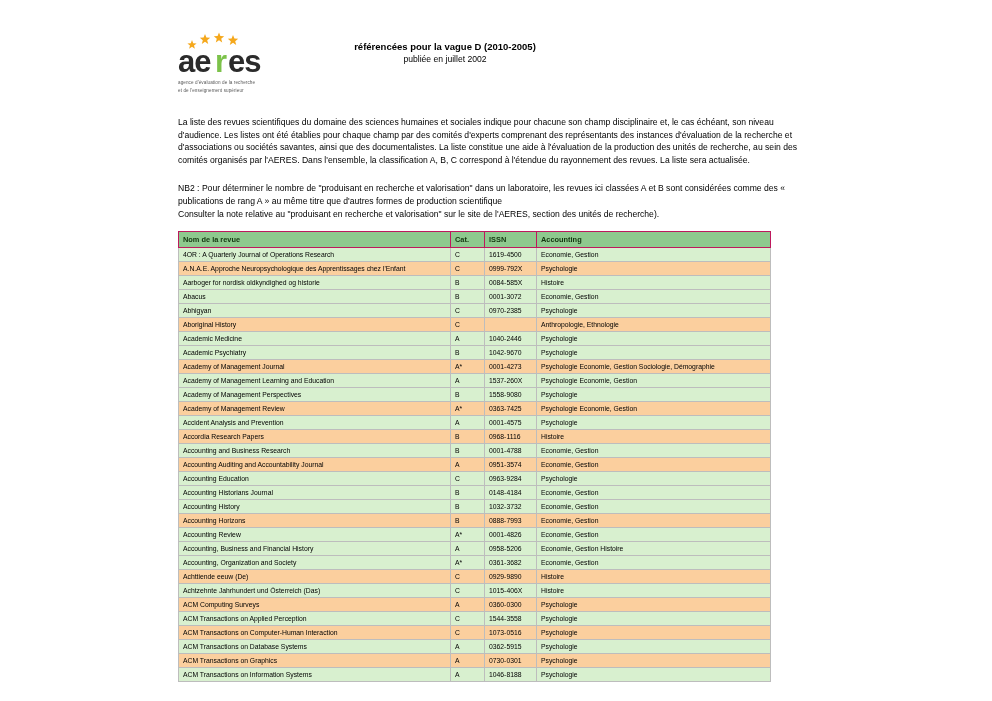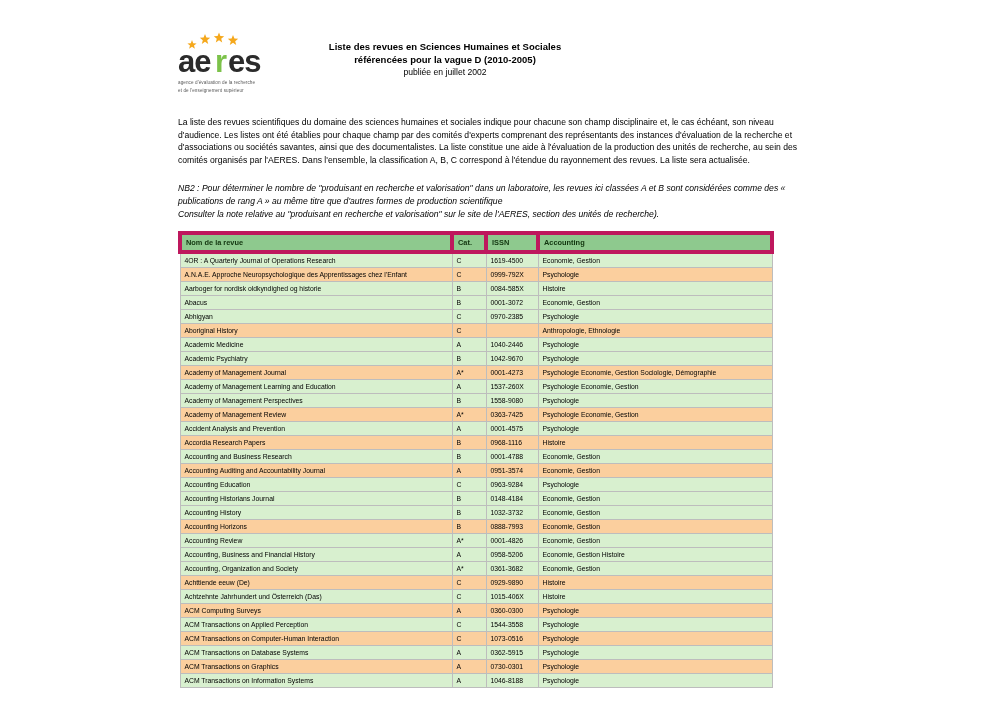--- a/index.html
+++ b/index.html
@@ -83,21 +83,21 @@
     table-layout: fixed;
     border: 1px solid #9a9a9a;
   }
   table.journals th {
     background: #8ec98e;
     color: #12350f;
     font-size: 7.4px;
     font-weight: bold;
     text-align: left;
     padding: 3px 4px;
-    border: 4px solid #be185d;
+    border: 1px solid #be185d;
   }
   table.journals td {
     font-size: 6.8px;
     padding: 2px 4px;
     border: 1px solid #bdbdbd;
     line-height: 9px;
     vertical-align: middle;
     white-space: nowrap;
     overflow: hidden;
     text-overflow: ellipsis;
@@ -128,29 +128,28 @@
           <text x="0" y="40" font-family="'Liberation Sans', sans-serif" font-size="31" font-weight="bold" fill="#2b2b2b" letter-spacing="-1">ae</text>
           <text x="37" y="40" font-family="'Liberation Sans', sans-serif" font-size="31" font-weight="bold" fill="#7cc24a" letter-spacing="-1">r</text>
           <text x="50" y="40" font-family="'Liberation Sans', sans-serif" font-size="31" font-weight="bold" fill="#2b2b2b" letter-spacing="-1">es</text>
         </svg>
       </div>
       <div class="logo-sub">agence d'évaluation de la recherche</div>
       <div class="logo-sub">et de l'enseignement supérieur</div>
     </div>
 
     <div class="title-block">
-      <div class="t1">Liste des revues en Sciences Humaines et Sociales</div>
       <div class="t2">référencées pour la vague D (2010-2005)</div>
       <div class="t3">publiée en juillet 2002</div>
     </div>
   </div>
 
   <div class="intro">
     <p>La liste des revues scientifiques du domaine des sciences humaines et sociales indique pour chacune son champ disciplinaire et, le cas échéant, son niveau d'audience. Les listes ont été établies pour chaque champ par des comités d'experts comprenant des représentants des instances d'évaluation de la recherche et d'associations ou sociétés savantes, ainsi que des documentalistes. La liste constitue une aide à l'évaluation de la production des unités de recherche, au sein des comités organisés par l'AERES. Dans l'ensemble, la classification A, B, C correspond à l'étendue du rayonnement des revues. La liste sera actualisée.</p>
-    <p style="white-space: pre-line; font-style: italic;">NB2 : Pour déterminer le nombre de "produisant en recherche et valorisation" dans un laboratoire, les revues ici classées A et B sont considérées comme des « publications de rang A » au même titre que d'autres formes de production scientifique
+    <p style="white-space: pre-line;">NB2 : Pour déterminer le nombre de "produisant en recherche et valorisation" dans un laboratoire, les revues ici classées A et B sont considérées comme des « publications de rang A » au même titre que d'autres formes de production scientifique
 Consulter la note relative au "produisant en recherche et valorisation" sur le site de l'AERES, section des unités de recherche).</p>
   </div>
 
   <div class="table-wrap">
     <table class="journals">
       <colgroup>
         <col class="c-name">
           <col class="c-cat">
           <col class="c-issn">
           <col class="c-disc">

